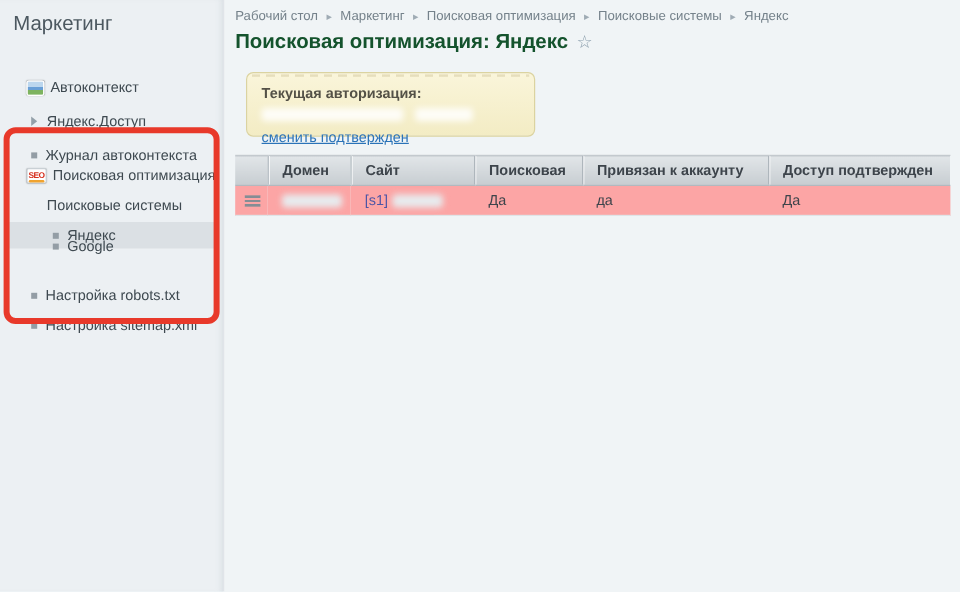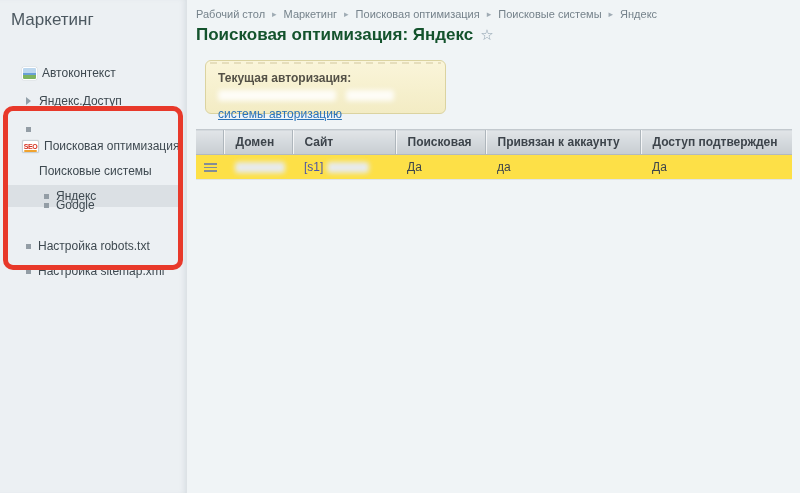--- a/index.html
+++ b/index.html
@@ -61,21 +61,21 @@
   .note-link { display:inline-block; margin-top:6px; font-size:12px; color:#2b73b8;
     text-decoration:underline; cursor:pointer; }
 
   
   .grid { margin:15px 0 0 9px; width:596px; border-collapse:collapse; table-layout:fixed; }
   .grid th { height:25px; background:linear-gradient(180deg,#e1e5e8,#c7cdd1);
     border-top:1px solid #c3c9ce; border-bottom:1px solid #b2b9bf;
     font-size:12px; font-weight:bold; color:#3d444b; text-align:left; padding:0 0 0 12px;
     white-space:nowrap; overflow:hidden; }
   .grid th + th { border-left:1px solid #aeb6bc; box-shadow:inset 1px 0 0 rgba(255,255,255,.75); }
-  .grid td { height:25px; background:#fde047; border-bottom:1px solid #dfe4e7;
+  .grid td { height:25px; background:#fca5a5; border-bottom:1px solid #dfe4e7;
     font-size:12px; color:#3d444b; padding:0 0 0 12px; vertical-align:middle; }
   .col-menu { width:27px; } .col-domain { width:69px; } .col-site { width:103px; }
   .col-active { width:90px; } .col-linked { width:155px; } .col-access { width:152px; }
   .hamburger { width:13px; height:9px; margin-left:-4px;
     border-top:2px solid #848d95; border-bottom:2px solid #848d95;
     background:linear-gradient(180deg,transparent 0 40%,#848d95 40% 62%,transparent 62%); cursor:pointer; }
   .site-cell { display:flex; align-items:center; gap:4px; }
   .site-id { color:#4c55a5; }
 </style>
 </head>
@@ -89,20 +89,21 @@
       <span class="tri-down"></span>
       <span class="ico ico-picture"></span>
       <span class="label">Автоконтекст</span>
     </div>
     <div class="menu-item lvl2" style="top:60px">
       <span class="tri-right"></span>
       <span class="label">Яндекс.Доступ</span>
     </div>
     <div class="menu-item lvl2" style="top:88px">
       <span class="bullet"></span>
+      <span class="label">Журнал автоконтекста</span>
     </div>
     <div class="menu-item lvl1" style="top:105px">
       <span class="tri-down"></span>
       <span class="ico ico-seo">SEO</span>
       <span class="label">Поисковая оптимизация</span>
     </div>
     <div class="menu-item lvl2" style="top:130px">
       <span class="tri-down"></span>
       <span class="label">Поисковые системы</span>
     </div>
@@ -146,21 +147,21 @@
     <span class="page-title">Поисковая оптимизация: Яндекс</span>
     <span class="fav-star">☆</span>
   </div>
 
   <div class="note-box">
     <div class="note-heading">Текущая авторизация:</div>
     <div class="note-censored">
       <span class="censor on-yellow" style="width:118px"></span>
       <span class="censor on-yellow" style="width:48px"></span>
     </div>
-    <span class="note-link">системы авторизацию</span>
+    <span class="note-link">сменить подтвержден</span>
   </div>
 
   <table class="grid">
     <colgroup>
       <col class="col-menu">
         <col class="col-domain">
         <col class="col-site">
       <col class="col-active">
         <col class="col-linked">
         <col class="col-access">

